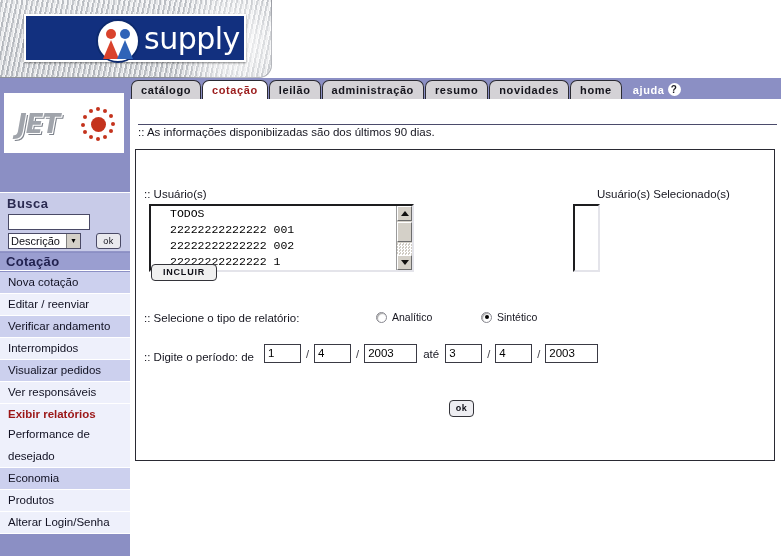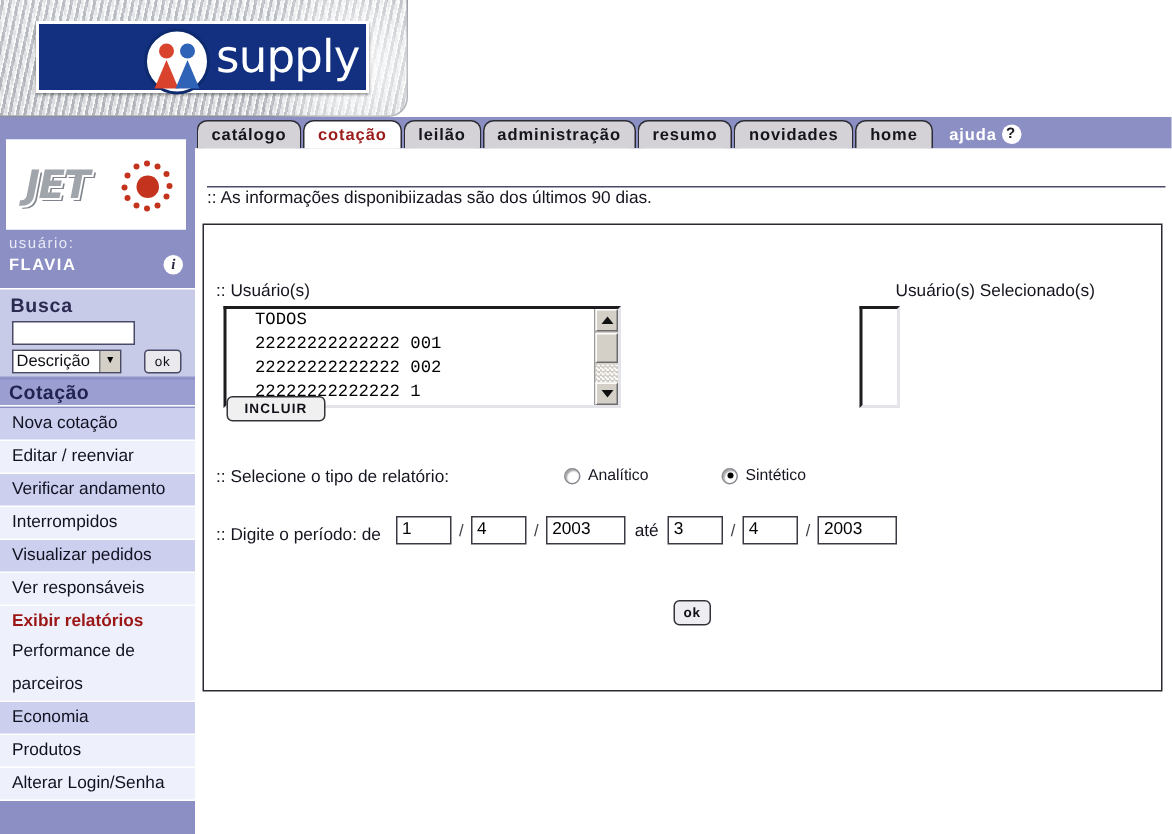--- a/index.html
+++ b/index.html
@@ -608,25 +608,20 @@
       <div class="ray" style="left:22px;top:28px;width:4px;height:4px;"></div>
       <div class="ray" style="left:15px;top:30px;width:4px;height:4px;"></div>
       <div class="ray" style="left:8px;top:28px;width:4px;height:4px;"></div>
       <div class="ray" style="left:2px;top:23px;width:4px;height:4px;"></div>
       <div class="ray" style="left:0px;top:16px;width:4px;height:4px;"></div>
       <div class="ray" style="left:2px;top:8px;width:4px;height:4px;"></div>
       <div class="ray" style="left:8px;top:2px;width:4px;height:4px;"></div>
     </div>
   </div>
 
-  <div id="user-block">
-    <div id="user-label">usuário:</div>
-    <div id="user-name">FLAVIA</div>
-    <div id="user-info-icon">i</div>
-  </div>
 
   <div id="busca-panel">
     <div id="busca-title">Busca</div>
     <div id="busca-input"></div>
     <div id="busca-select">
       <span>Descrição</span>
       <span id="busca-select-arrow">▼</span>
     </div>
     <div id="busca-ok">ok</div>
   </div>
@@ -635,21 +630,21 @@
 
   <div id="menu-list">
     <div class="menu-item">Nova cotação</div>
     <div class="menu-item alt">Editar / reenviar</div>
     <div class="menu-item">Verificar andamento</div>
     <div class="menu-item alt">Interrompidos</div>
     <div class="menu-item">Visualizar pedidos</div>
     <div class="menu-item alt">Ver responsáveis</div>
     <div class="menu-item hi">Exibir relatórios</div>
     <div class="menu-item wrap2">Performance de</div>
-    <div class="menu-item wrap2b">parceiros</div>
+    <div class="menu-item wrap2b">desejado</div>
     <div class="menu-item">Economia</div>
     <div class="menu-item alt">Produtos</div>
     <div class="menu-item alt">Alterar Login/Senha</div>
   </div>
 </div>
 
 <div id="main">
 
   <div id="title-rule"></div>
   <div id="page-subtitle">:: As informações disponibiizadas são dos últimos 90 dias.</div>

